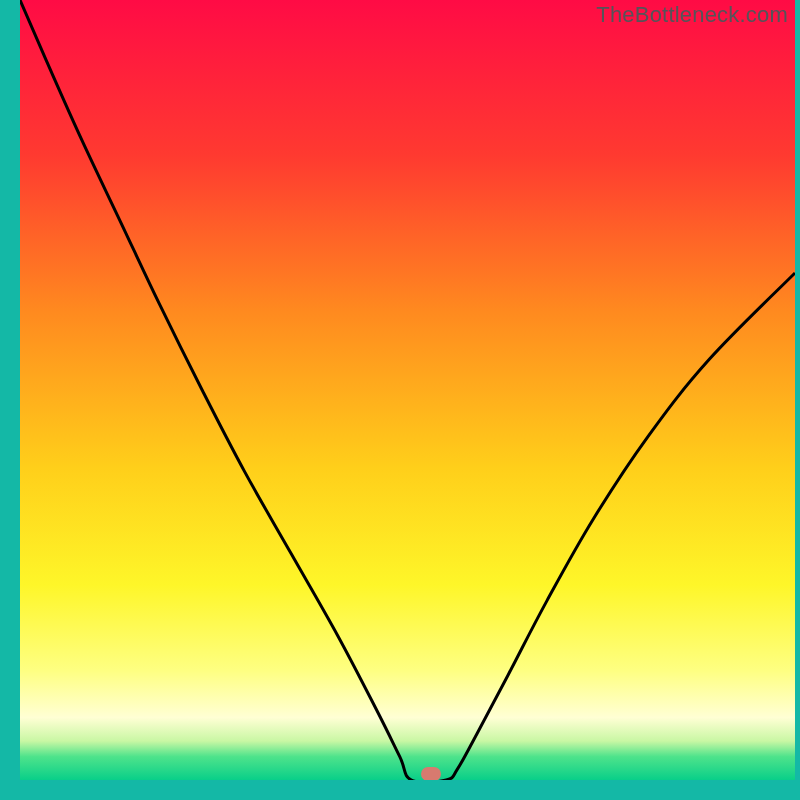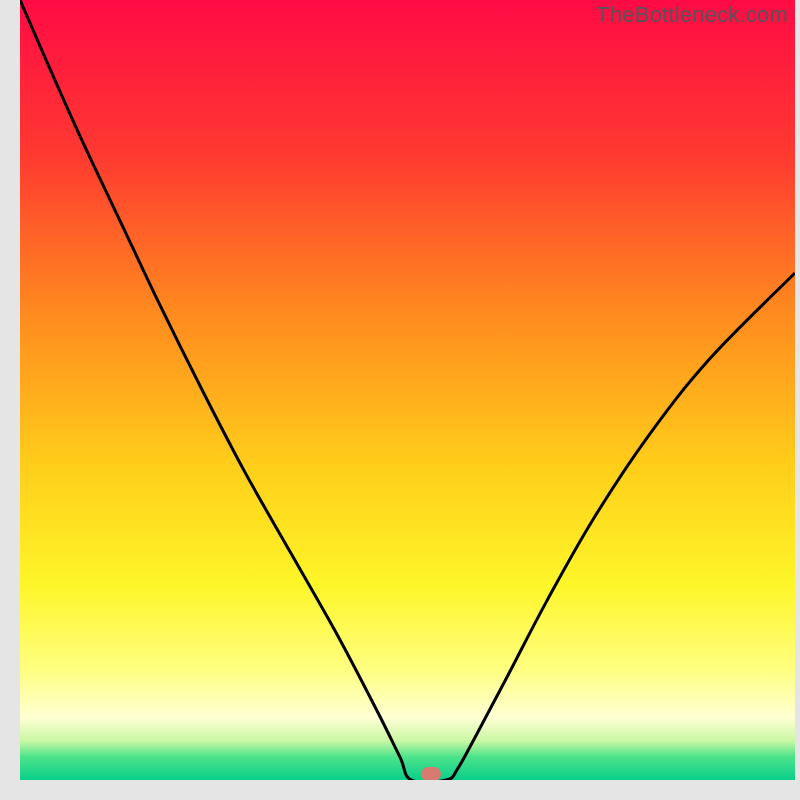--- a/index.html
+++ b/index.html
@@ -9,21 +9,21 @@
     height: 800px;
     background: #000;
     overflow: hidden;
   }
   .frame {
     position: absolute;
     left: 0;
     top: 0;
     width: 800px;
     height: 800px;
-    background: #e5e5e5;
+    background: #14b8a6;
   }
   .plot {
     position: absolute;
     left: 20px;
     top: 0;
     width: 775px;
     height: 780px;
     overflow: hidden;
   }
   .watermark {

